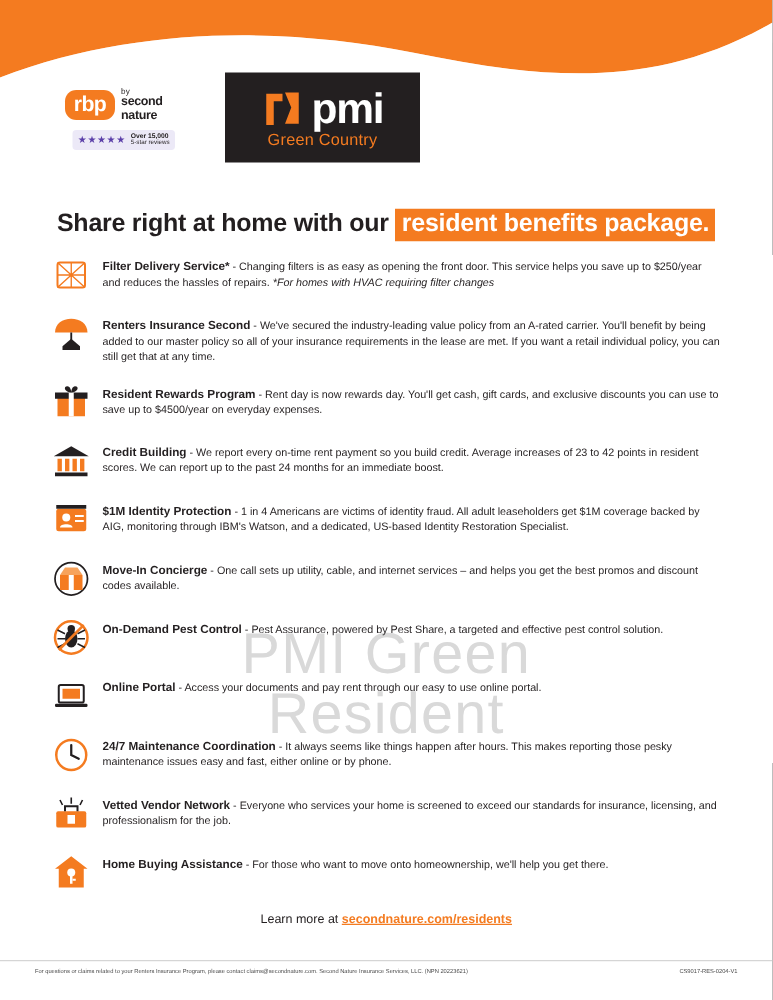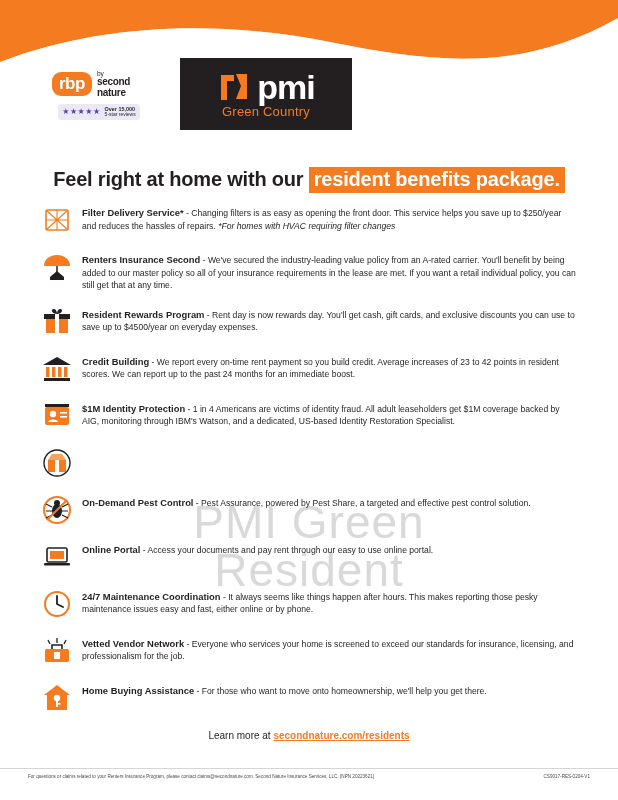--- a/index.html
+++ b/index.html
@@ -93,21 +93,21 @@
     line-height: 1;
   }
   .reviews {
     font-size: 5px;
     line-height: 1.15;
     color: #231f20;
   }
   .reviews b { font-size: 5.4px; display: block; }
 
   .pmi-logo {
-    width: 172px;
+    width: 156px;
     height: 72px;
     background: #231f20;
     display: flex;
     flex-direction: column;
     align-items: center;
     justify-content: center;
     position: relative;
   }
   .pmi-main {
     display: flex;
@@ -268,21 +268,21 @@
             <path d="M19,4 L30,4 L30,29 L19,29 L24,16 Z" fill="#f47b20"></path>
           </svg>
         </span>
         <span class="pmi-word">pmi</span>
       </div>
       <div class="pmi-sub">Green Country</div>
     </div>
   </div>
 
   <div class="headline">
-    <span>Feel right at home with our </span><span class="hl">resident benefits package.</span>
+    <span>Share right at home with our </span><span class="hl">resident benefits package.</span>
   </div>
 
   <div class="watermark">
     <div>PMI Green</div>
     <div>Resident</div>
   </div>
 
   <div class="benefits">
 
     <div class="benefit">
@@ -358,20 +358,23 @@
 
     <div class="benefit">
       <span class="bicon">
         <svg width="34" height="34" viewBox="0 0 34 34">
           <circle cx="17" cy="17" r="13" fill="none" stroke="#231f20" stroke-width="1.4"></circle>
           <rect x="8" y="14" width="18" height="12" fill="#f47b20"></rect>
           <path d="M8,14 L12,8 L22,8 L26,14 Z" fill="#f7a35c"></path>
           <rect x="15" y="14" width="4" height="12" fill="#ffffff"></rect>
         </svg>
       </span>
+      <span class="btext">
+        <b>Move-In Concierge</b><span> - One call sets up utility, cable, and internet services – and helps you get the best promos and discount codes available.</span>
+      </span>
     </div>
 
     <div class="benefit">
       <span class="bicon">
         <svg width="34" height="34" viewBox="0 0 34 34">
           <circle cx="17" cy="17" r="13" fill="none" stroke="#f47b20" stroke-width="2"></circle>
           <ellipse cx="17" cy="18" rx="5" ry="7" fill="#231f20"></ellipse>
           <circle cx="17" cy="10" r="3" fill="#231f20"></circle>
           <path d="M12,14 L6,11 M12,18 L6,18 M12,22 L6,25 M22,14 L28,11 M22,18 L28,18 M22,22 L28,25" stroke="#231f20" stroke-width="1.2"></path>
           <path d="M7,27 L27,7" stroke="#f47b20" stroke-width="2"></path>

